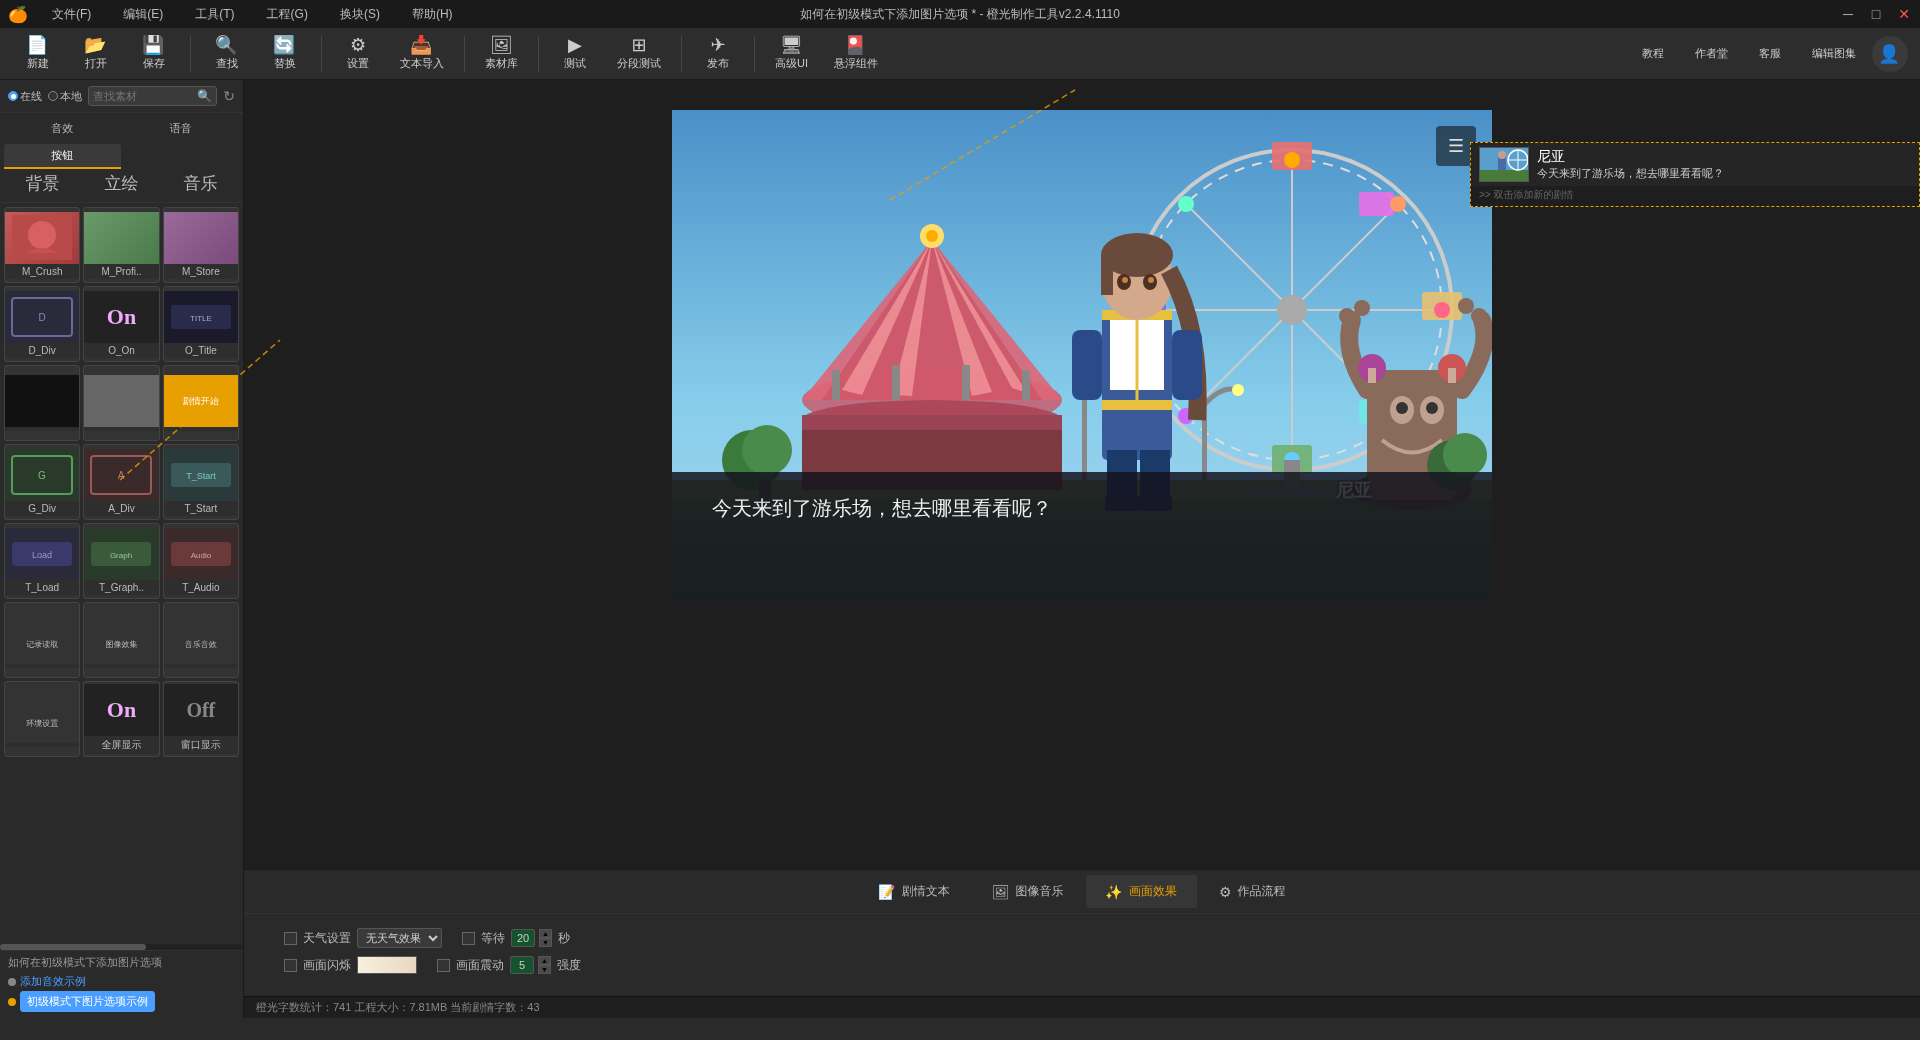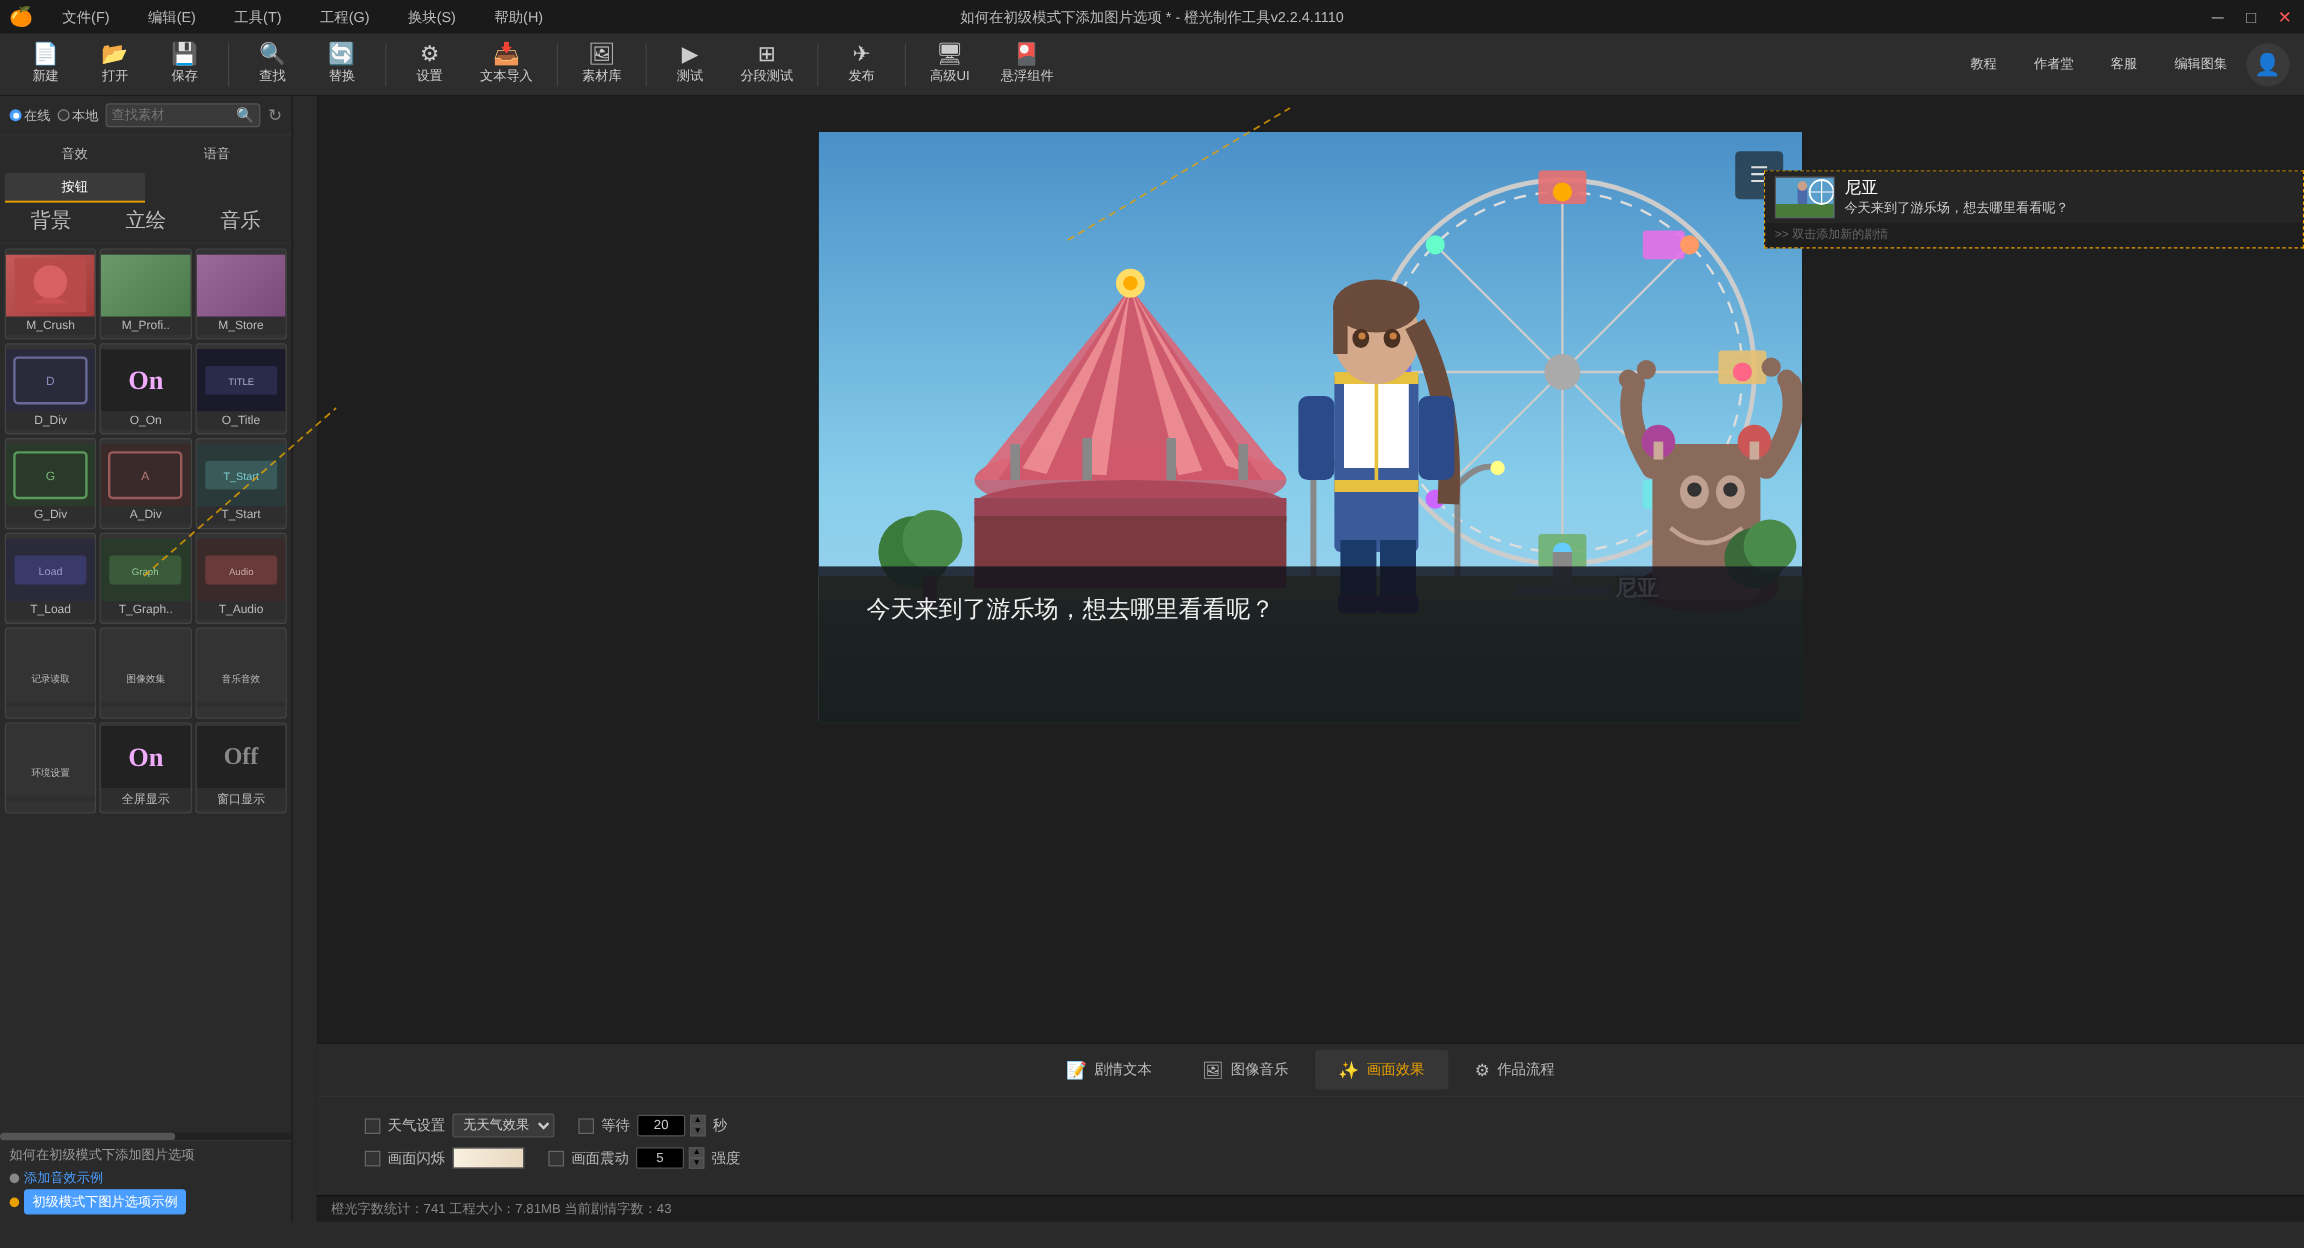--- a/index.html
+++ b/index.html
@@ -100,21 +100,20 @@
       display: flex;
       align-items: center;
       gap: 6px;
     }
 
     
     #main {
       display: flex;
       width: 100%;
       height: calc(1040px - 102px);
-      gap: 20px;
     }
 
     
     #left-panel {
       width: 244px;
       background: #2a2a2a;
       border-right: 1px solid #1a1a1a;
       display: flex;
       flex-direction: column;
       overflow: hidden;
@@ -449,26 +448,26 @@
     }
     .effects-select {
       background: #3a3a3a;
       border: 1px solid #555;
       color: #ccc;
       padding: 2px 4px;
       font-size: 11px;
       border-radius: 2px;
     }
     .effects-number {
-      background: #000000;
+      background: #14532d;
       border: 1px solid #555;
       color: #ccc;
       padding: 2px 4px;
       font-size: 11px;
-      width: 40px;
+      width: 24px;
       text-align: center;
       border-radius: 2px;
     }
     .spin-btns {
       display: flex;
       flex-direction: column;
       margin-left: -2px;
     }
     .spin-btn {
       height: 9px;
@@ -783,20 +782,36 @@
           <div class="asset-preview" style="background:#1a1a2a;">
             <svg width="70" height="48" viewBox="0 0 70 48">
                 <rect x="5" y="12" width="60" height="24" rx="2" fill="#2a2a4a"></rect>
                 <text x="35" y="28" text-anchor="middle" fill="#aaaacc" font-size="8">TITLE</text>
               </svg>
           </div>
           <div class="asset-label">O_Title</div>
         </div>
       </div>
 
+      <div class="asset-row">
+        <div class="asset-item">
+          <div class="asset-preview" style="background:#111;"></div>
+          <div class="asset-label"></div>
+        </div>
+        <div class="asset-item">
+          <div class="asset-preview" style="background:#666;"></div>
+          <div class="asset-label"></div>
+        </div>
+        <div class="asset-item">
+          <div class="asset-preview">
+            <div style="background:#e8a000;width:100%;height:100%;display:flex;align-items:center;justify-content:center;font-size:9px;color:#fff;">剧情开始</div>
+          </div>
+          <div class="asset-label"></div>
+        </div>
+      </div>
 
       <div class="asset-row">
         <div class="asset-item">
           <div class="asset-preview" style="background:#2a3a2a;">
             <svg width="70" height="48" viewBox="0 0 70 48">
                 <rect x="5" y="5" width="60" height="38" rx="3" fill="none" stroke="#5a9a5a" stroke-width="2"></rect>
                 <text x="35" y="28" text-anchor="middle" fill="#7aba7a" font-size="10">G</text>
               </svg>
           </div>
           <div class="asset-label">G_Div</div>

